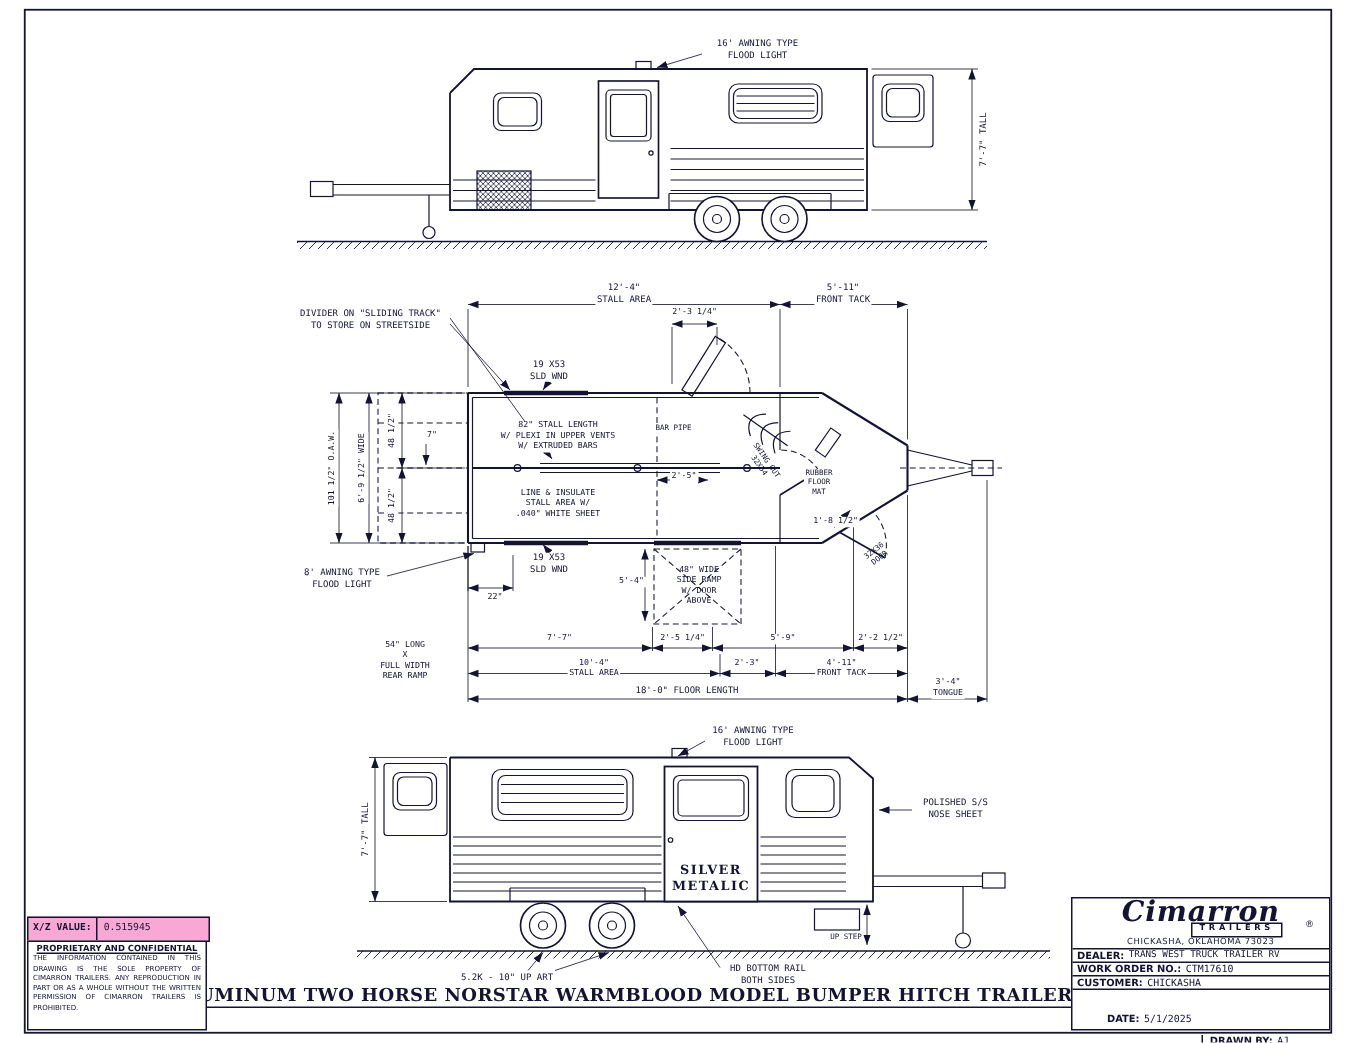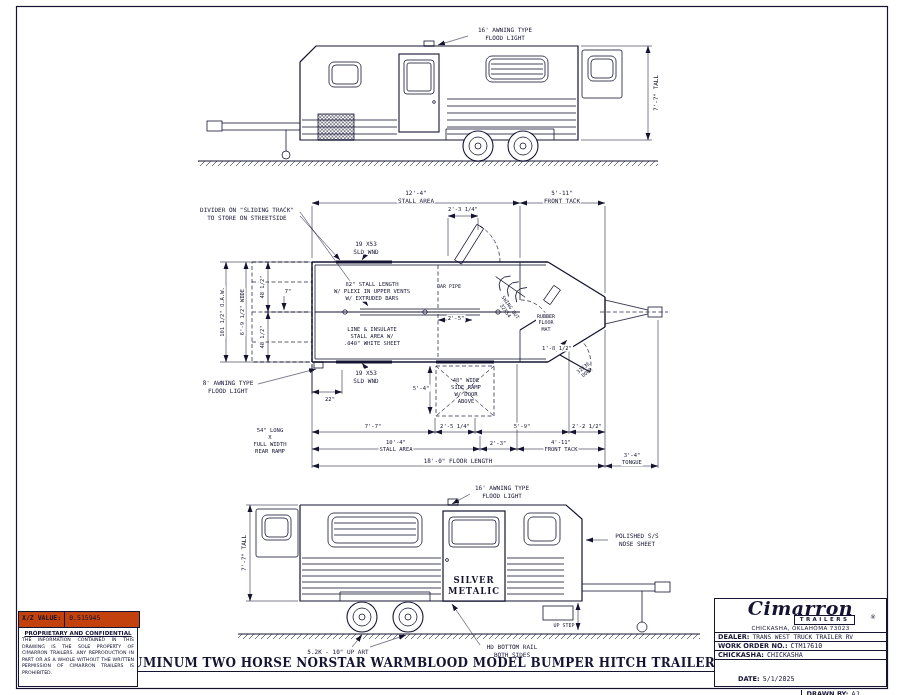--- a/index.html
+++ b/index.html
@@ -18,21 +18,21 @@
   .fs5{font-size:5px}.fs55{font-size:5.5px}
   .rot90{transform:translate(-50%,-50%) rotate(-90deg);}
   .d55{transform:translate(-50%,-50%) rotate(55deg);background:transparent;}
   .dm38{transform:translate(-50%,-50%) rotate(-38deg);background:transparent;}
   .paint{font-family:"DejaVu Serif","Liberation Serif",serif;font-weight:bold;font-size:8.5px;
          letter-spacing:1px;background:transparent;}
   .sheet-title{position:absolute;left:427px;top:664px;transform:translate(-50%,-50%);z-index:3;
          font-family:"DejaVu Serif","Liberation Serif",serif;font-weight:bold;font-size:12px;
          letter-spacing:.3px;border-bottom:1.3px solid #141432;white-space:nowrap;padding-bottom:1px;}
   .xz-box{position:absolute;left:18px;top:611px;width:120px;height:15px;border:1px solid #141432;
-         display:flex;align-items:stretch;z-index:3;background:#c2410c;
+         display:flex;align-items:stretch;z-index:3;background:#f9a8d4;
          font-family:"DejaVu Sans Mono",monospace;font-size:6.5px;}
   .xz-label{font-weight:bold;border-right:1px solid #141432;padding:2px 3px 0 3px;}
   .xz-value{padding:2px 4px 0 4px;}
   .prop-box{position:absolute;left:18px;top:627px;width:120px;height:60px;border:1px solid #141432;
          padding:2px 3px;z-index:3;background:#fff;box-sizing:border-box;}
   .prop-head{font-size:5.6px;font-weight:bold;text-align:center;text-decoration:underline;margin-bottom:1px;}
   .prop-body{font-size:4.7px;line-height:1.4;text-align:justify;}
   .tb{position:absolute;left:714px;top:598px;width:173px;height:89px;border:1.5px solid #141432;
       z-index:3;background:#fff;display:flex;flex-direction:column;box-sizing:border-box;}
   .tb-logo{height:32px;display:flex;flex-direction:column;align-items:center;justify-content:center;position:relative;}
@@ -382,21 +382,21 @@
   <div class="tb-address">CHICKASHA, OKLAHOMA 73023</div>
   <div class="tb-row">
     <span class="tb-label">DEALER:</span>
     <span class="tb-value" style="font-size:6.2px">TRANS WEST TRUCK TRAILER RV</span>
   </div>
   <div class="tb-row">
     <span class="tb-label">WORK ORDER NO.:</span>
     <span class="tb-value">CTM17610</span>
   </div>
   <div class="tb-row">
-    <span class="tb-label">CHICKASHA:</span>
+    <span class="tb-label">CUSTOMER:</span>
     <span class="tb-value">CHICKASHA</span>
   </div>
   <div class="tb-row">
     <span class="tb-cell">
       <span class="tb-label">DATE:</span>
       <span class="tb-value">5/1/2025</span>
     </span>
     <span class="tb-cell right">
       <span class="tb-label">DRAWN BY:</span>
       <span class="tb-value">AJ</span>

